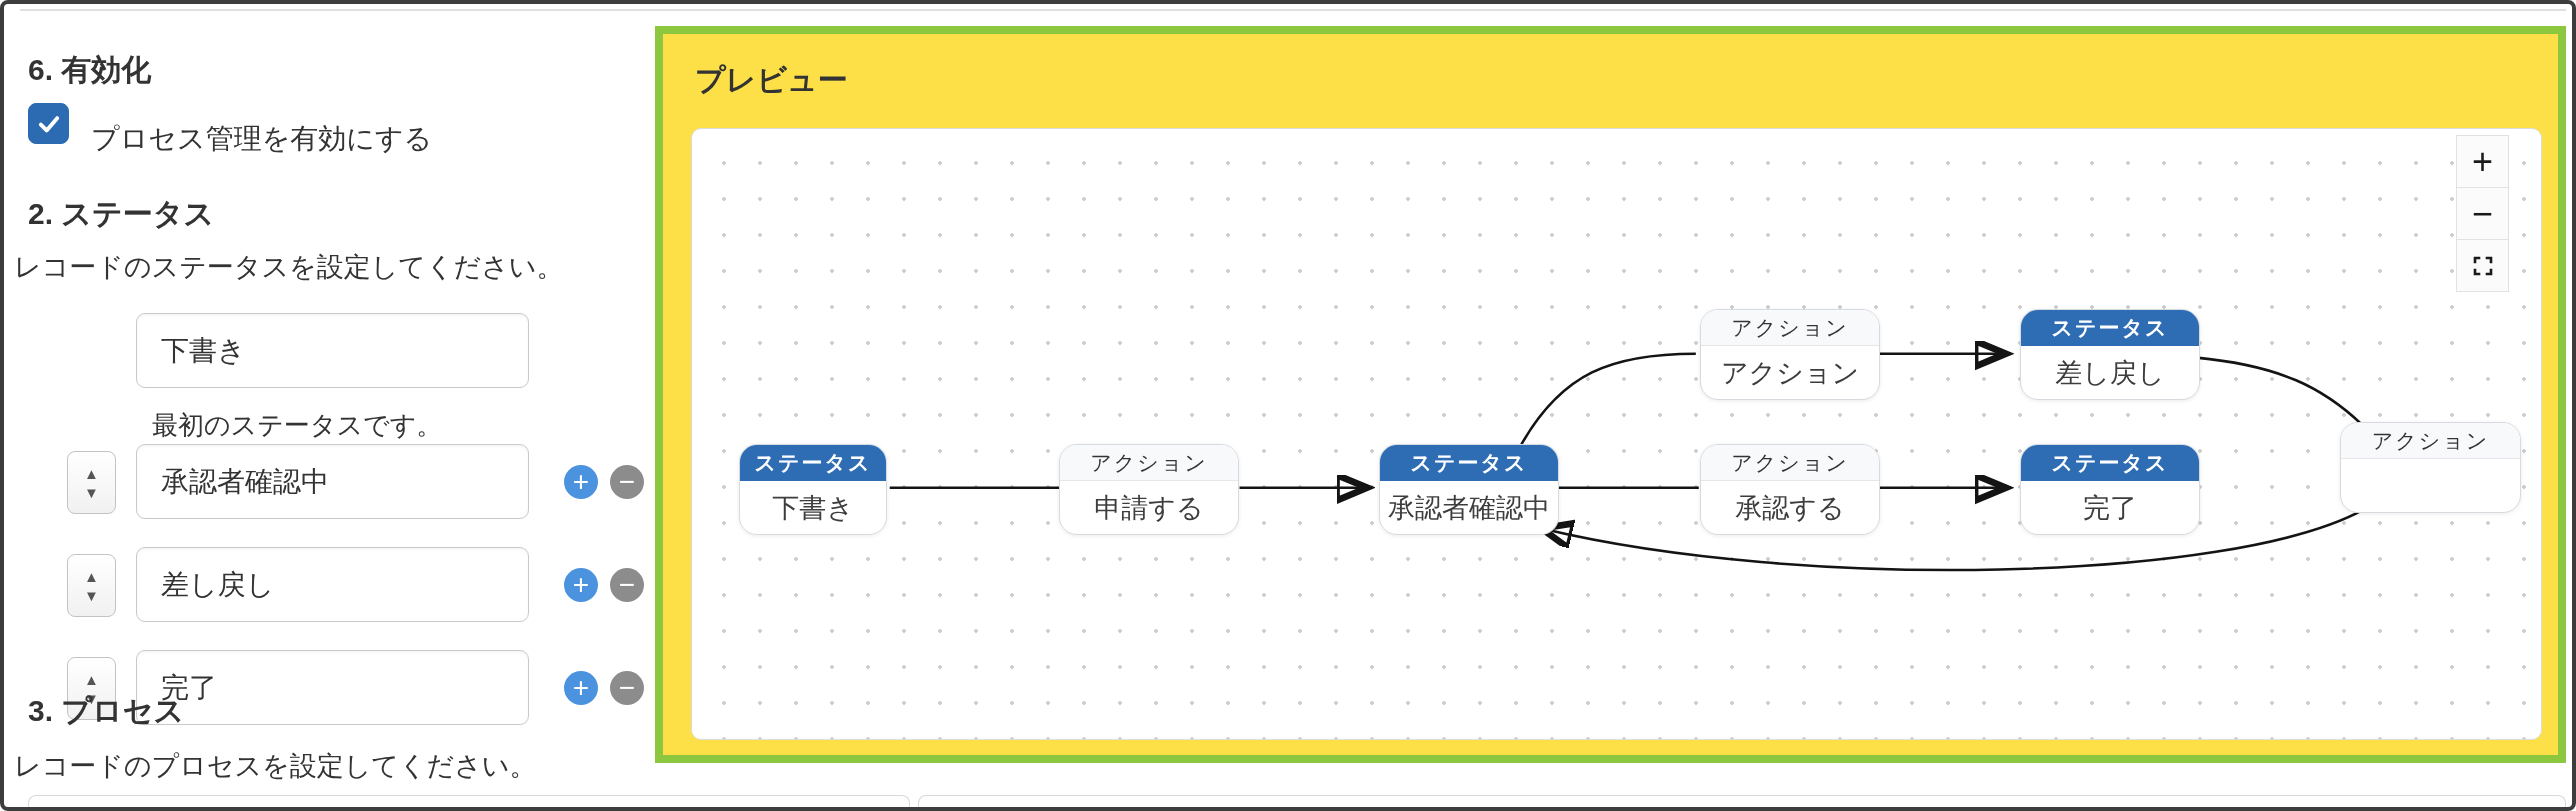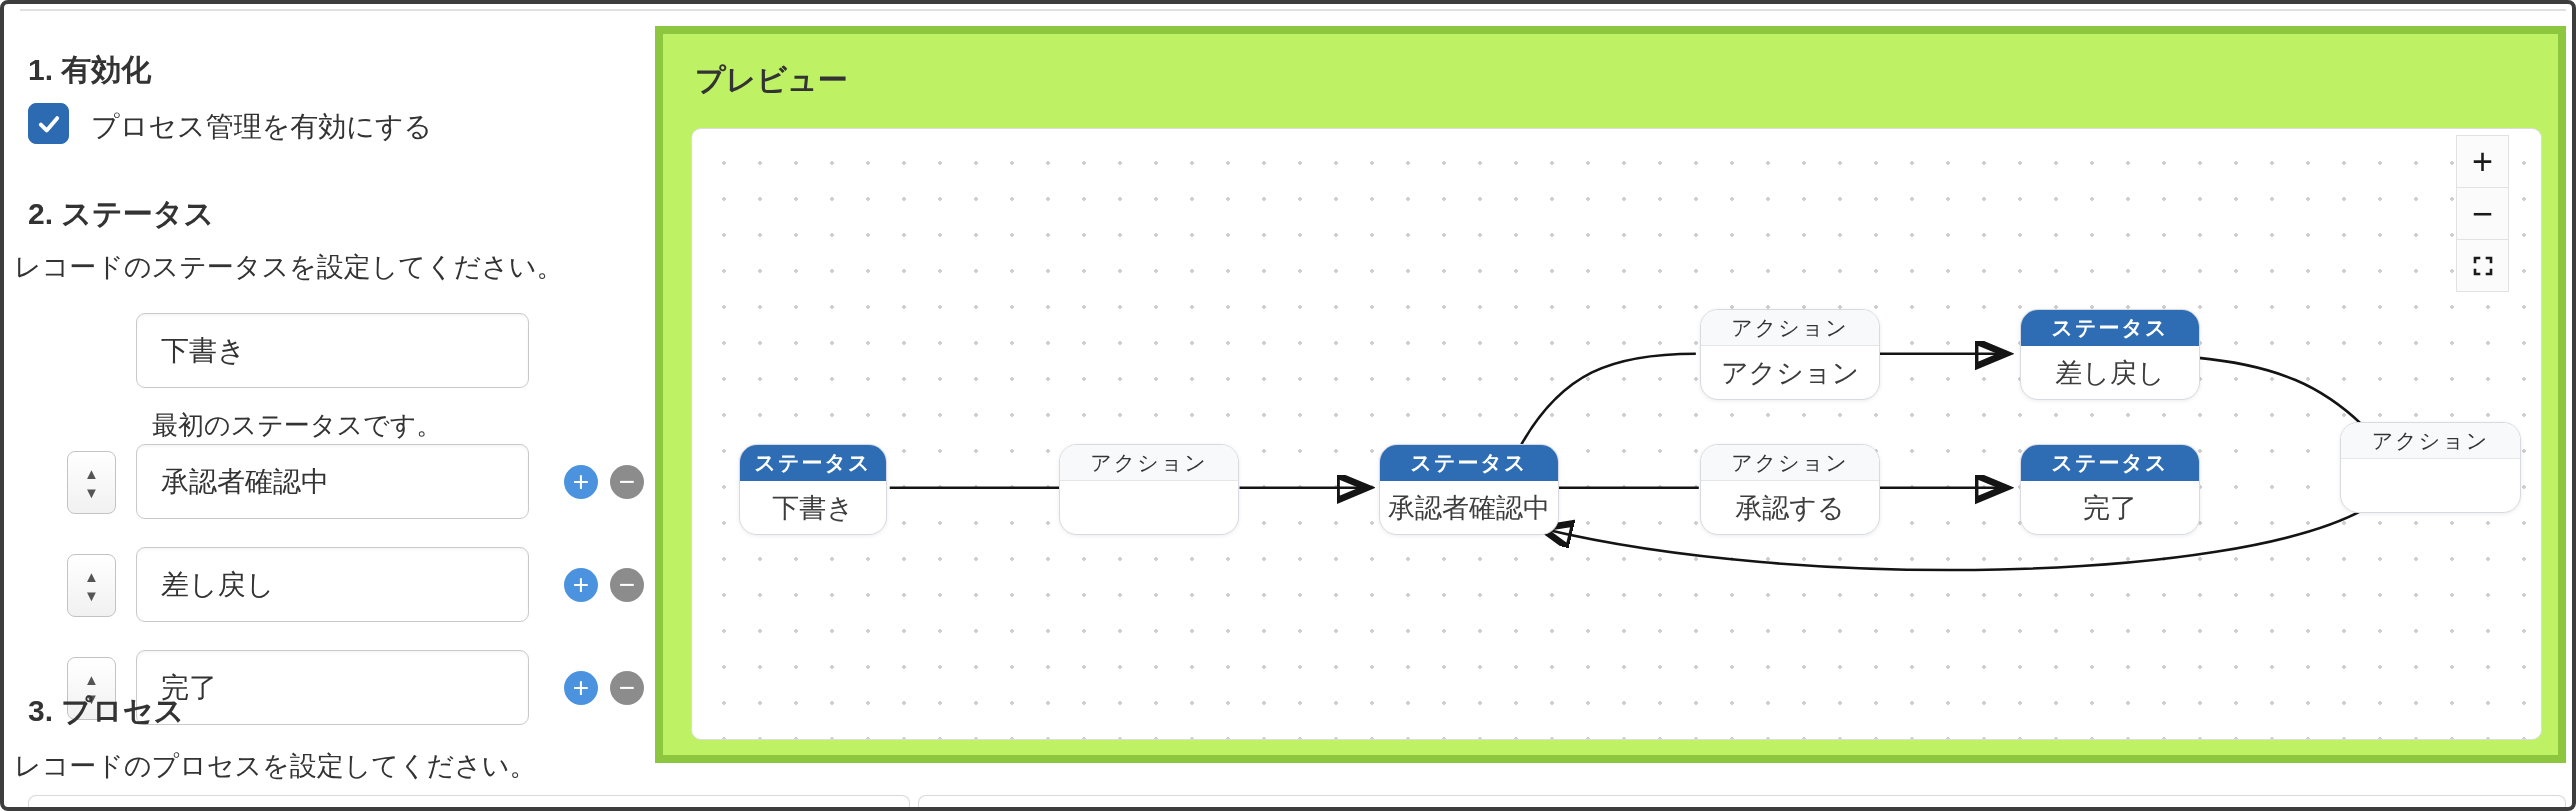--- a/index.html
+++ b/index.html
@@ -31,21 +31,21 @@
     font-size:27px; color:#333; white-space:nowrap;
   }
   .checkbox {
     position:absolute; left:24px; top:99px;
     width:41px; height:41px; border-radius:8px;
     background:#2c6bb2; border:1px solid #2c6bb2;
     display:flex; align-items:center; justify-content:center;
     cursor:pointer;
   }
   .checkbox-label {
-    position:absolute; left:87px; top:104px;
+    position:absolute; left:87px; top:116px;
     font-size:28px; color:#333; white-space:nowrap;
   }
   .text-input {
     position:absolute; left:132px;
     width:393px; height:75px;
     border:1px solid #c9c9c9; border-radius:9px;
     background:#fff;
     font-family:inherit; font-size:28px; color:#333;
     padding:0 24px;
     box-shadow: inset 0 2px 3px rgba(0,0,0,0.04);
@@ -80,21 +80,21 @@
     border:1px solid #d9d9d9; border-bottom:none;
     border-radius:8px 8px 0 0; background:#fefefe;
   }
   .table-seg.seg-left  { left:24px;  width:882px; }
   .table-seg.seg-right { left:914px; width:1648px; }
   
   .preview-panel {
     position:absolute; left:651px; top:22px;
     width:1911px; height:737px;
     border:8px solid #8dc63f;
-    background:#bef264;
+    background:#fde047;
   }
   .preview-title {
     position:absolute; left:32px; top:26px;
     font-size:30px; font-weight:bold; color:#333;
   }
   .flow-canvas {
     position:absolute; left:28px; top:94px;
     width:1851px; height:612px;
     border:1px solid #dcdcdc; border-radius:10px;
     background-color:#fff;
@@ -148,21 +148,21 @@
   }
   .zoom-btn:first-child { margin-top:0; }
 </style>
 </head>
 <body>
 
 <div id="window">
 
   <div class="top-divider"></div>
 
-  <div class="section-title" style="top:46px;">1. 有効化</div>
+  <div class="section-title" style="top:46px;">6. 有効化</div>
 
   <div class="checkbox">
     <svg width="28" height="28" viewBox="0 0 24 24">
       <polyline points="5,12.5 10,17.5 19,7" fill="none" stroke="#ffffff" stroke-width="3.4" stroke-linecap="round" stroke-linejoin="round"></polyline>
     </svg>
   </div>
   <div class="checkbox-label">プロセス管理を有効にする</div>
 
   <div class="section-title" style="top:190px;">2. ステータス</div>
   <div class="section-desc" style="top:245px;">レコードのステータスを設定してください。</div>
@@ -221,20 +221,21 @@
         <path d="M1694,386 C1560,460 1120,468 862,406" marker-end="url(#arrow)"></path>
       </svg>
 
       <div class="node status" style="left:47px; top:315px; width:148px;">
         <div class="node-header">ステータス</div>
         <div class="node-body">下書き</div>
       </div>
 
       <div class="node action" style="left:367px; top:315px;">
         <div class="node-header">アクション</div>
+        <div class="node-body">申請する</div>
       </div>
 
       <div class="node status" style="left:687px; top:315px;">
         <div class="node-header">ステータス</div>
         <div class="node-body">承認者確認中</div>
       </div>
 
       <div class="node action" style="left:1008px; top:180px;">
         <div class="node-header">アクション</div>
         <div class="node-body">アクション</div>

